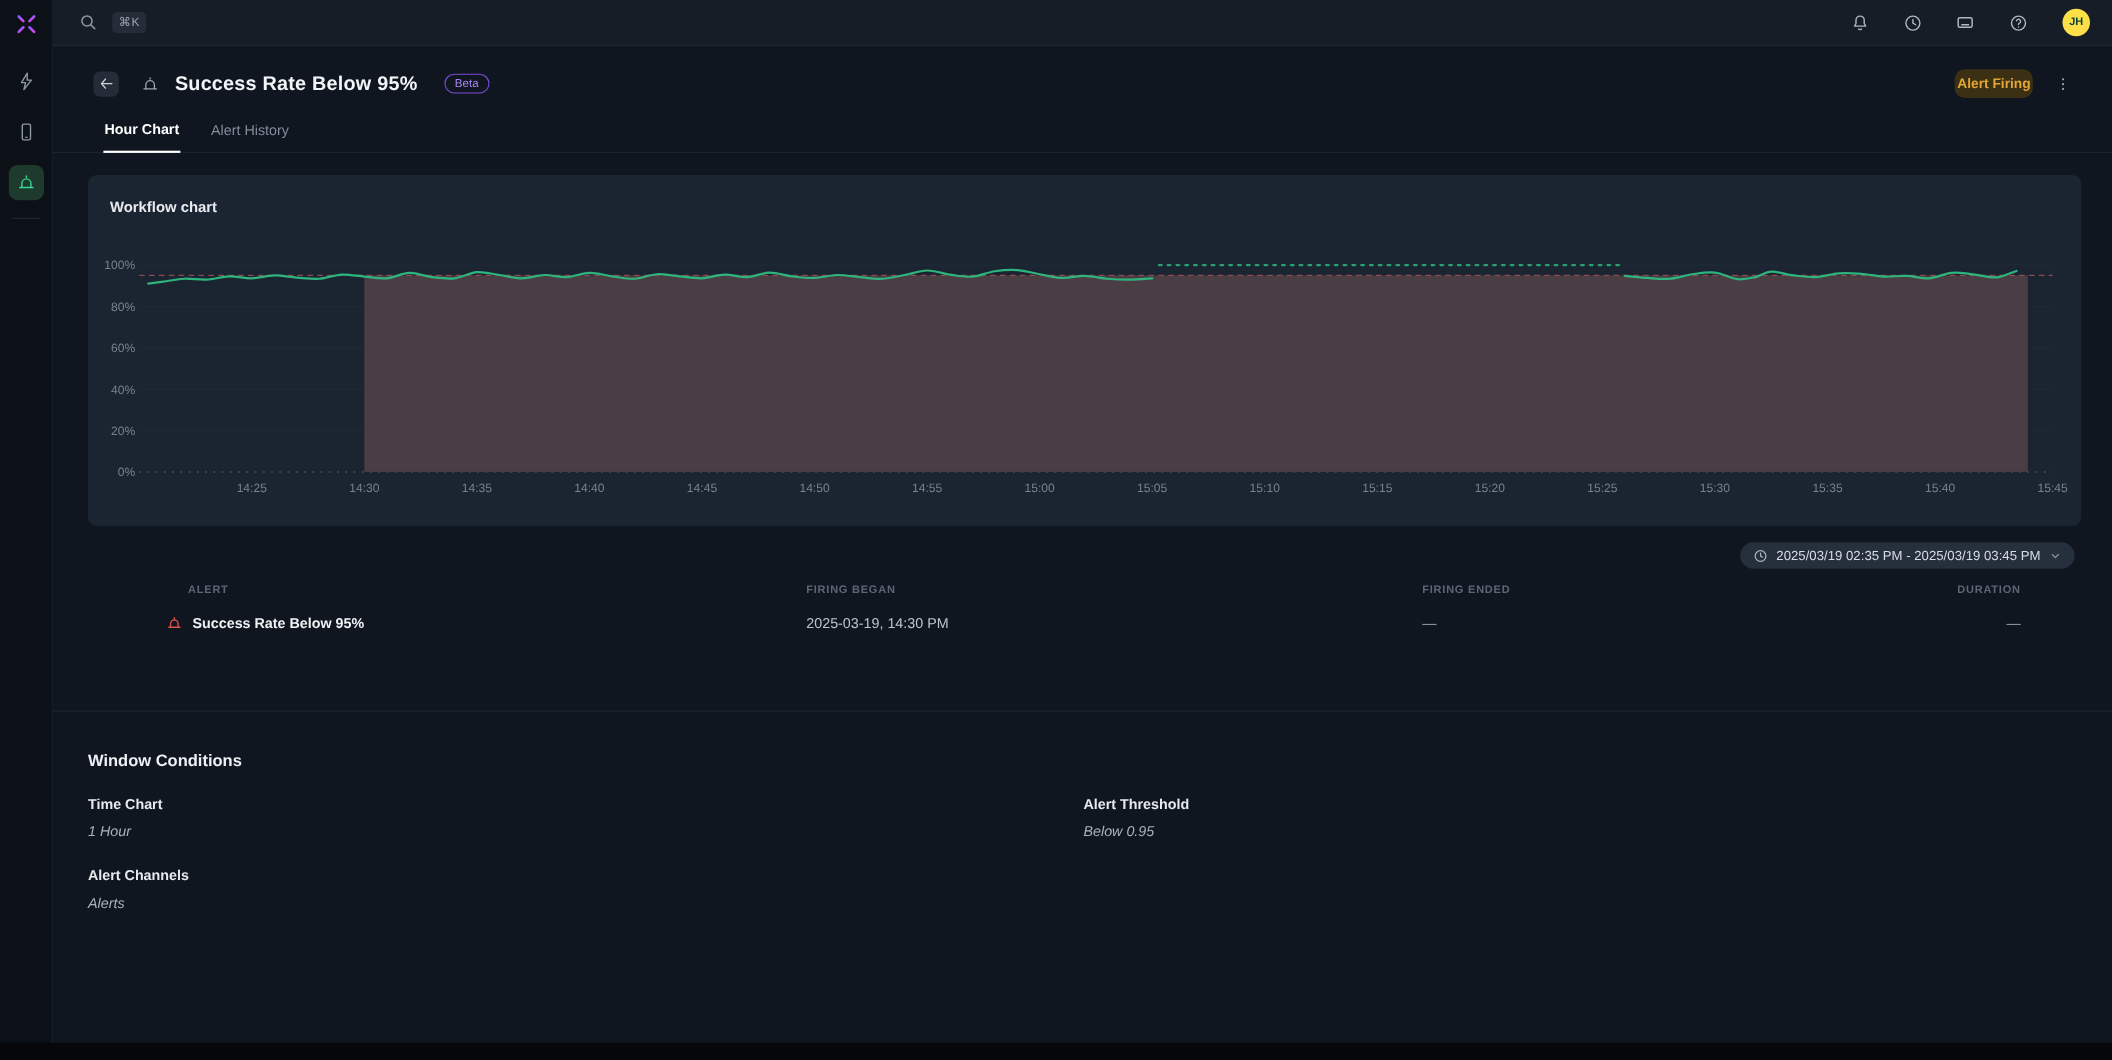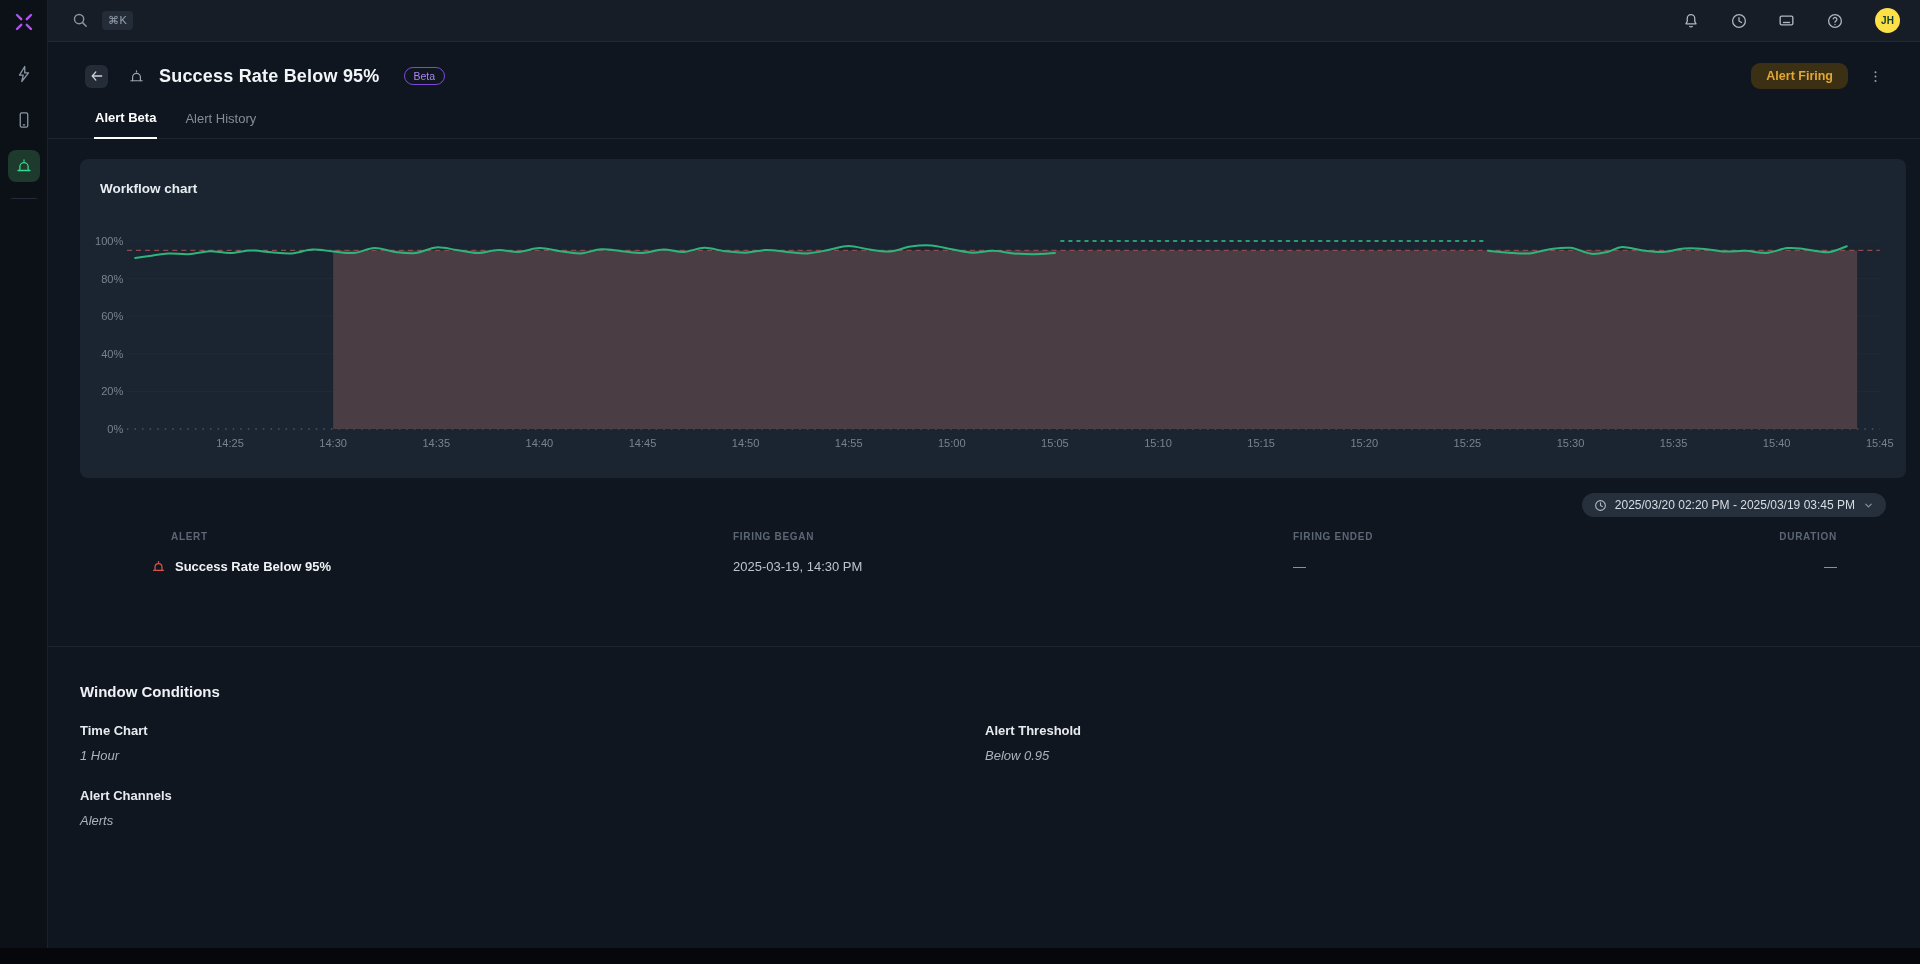--- a/index.html
+++ b/index.html
@@ -23,30 +23,30 @@
   .icon-btn { width:27px; height:27px; display:flex; align-items:center; justify-content:center; background:none; border:none; color:#aeb7c2; cursor:pointer; }
   .avatar { width:25px; height:25px; border-radius:50%; background:#fde047; color:#093f33; font-size:10px; font-weight:bold; display:flex; align-items:center; justify-content:center; margin-left:6px; cursor:pointer; border:none; }
 
   
   .page-header { display:flex; align-items:center; padding:21px 34px 15px 37px; gap:12px; }
   .back-btn { width:23px; height:23px; border-radius:6px; background:#242c38; border:none; color:#cdd4dc; display:flex; align-items:center; justify-content:center; cursor:pointer; flex-shrink:0; }
   .hdr-alarm { color:#9aa4b0; display:flex; margin-left:8px; }
   .page-title { color:#f2f5f8; font-size:18px; font-weight:bold; letter-spacing:.2px; margin-left:2px; }
   .beta-badge { margin-left:12px; border:1px solid #7a4bd6; color:#a886f2; font-size:10.5px; padding:2px 9px; border-radius:999px; }
   .hdr-spacer { flex:1; }
-  .firing-badge { background:#3b3013; color:#e2a635; font-size:12.5px; font-weight:600; padding:6px 15px; border-radius:9px; }
+  .firing-badge { background:#3b3013; color:#e2a635; font-size:12.5px; font-weight:600; padding:6px 2px; border-radius:9px; }
   .kebab-btn { background:none; border:none; color:#99a3b0; width:22px; height:22px; display:flex; align-items:center; justify-content:center; cursor:pointer; margin-left:4px; }
 
   
   .tabs { display:flex; gap:27px; padding-left:46px; border-bottom:1px solid #1d2530; }
   .tab { background:none; border:none; font-size:13px; padding:6px 1px 12px; color:#828c9a; cursor:pointer; font-family:inherit; }
   .tab.active { color:#ffffff; font-weight:bold; border-bottom:2px solid #ffffff; margin-bottom:-1px; }
 
   
-  .chart-card { position:relative; margin:20px 14px 0 32px; height:319px; background:#1b2531; border-radius:8px; overflow:hidden; }
+  .chart-card { position:relative; margin:20px 28px 0 32px; height:319px; background:#1b2531; border-radius:8px; overflow:hidden; }
   .chart-title { position:absolute; top:22px; left:20px; color:#e8ecf1; font-size:13.5px; font-weight:bold; z-index:2; }
   .chart-card svg { position:absolute; inset:0; width:100%; height:100%; }
 
   
   .range-row { display:flex; justify-content:flex-end; padding:15px 34px 0 0; }
   .range-pill { display:flex; align-items:center; gap:8px; background:#262f3c; border:none; border-radius:999px; color:#d7dde4; font-size:12px; padding:5px 12px; cursor:pointer; font-family:inherit; }
   .range-pill .chev { color:#8d97a5; display:flex; }
 
   
   .alerts-table { margin:14px 83px 0 103px; }
@@ -180,21 +180,21 @@
       <button class="kebab-btn">
         <svg class="ic" width="15" height="15" viewBox="0 0 24 24" fill="currentColor">
           <circle cx="12" cy="5" r="1.6"></circle>
             <circle cx="12" cy="12" r="1.6"></circle>
             <circle cx="12" cy="19" r="1.6"></circle>
         </svg>
       </button>
     </div>
 
     <div class="tabs">
-      <button class="tab active">Alert Beta</button>
+      <button class="tab active">Hour Chart</button>
       <button class="tab">Alert History</button>
     </div>
 
     <section class="chart-card">
       <div class="chart-title">Workflow chart</div>
       <svg id="chart" viewBox="0 0 1813 319" preserveAspectRatio="none">
           <line x1="46.6" x2="1787" y1="270" y2="270" stroke="#4a5363" stroke-width="1.4" stroke-dasharray="1.5 6"></line>
           <text x="43" y="274" text-anchor="end" fill="#78828f" font-size="11" font-family="Liberation Sans, sans-serif">0%</text>
           <line x1="46.6" x2="1787" y1="232.4" y2="232.4" stroke="#202a37" stroke-width="1"></line>
           <text x="43" y="236.4" text-anchor="end" fill="#78828f" font-size="11" font-family="Liberation Sans, sans-serif">20%</text>
@@ -230,21 +230,21 @@
           <path fill="none" stroke="#2eb57d" stroke-width="2" stroke-linecap="round" stroke-linejoin="round" d="M1398 91.8C1401.4 92.11666666666666 1411.5833333333335 93.26666666666667 1418.4 93.7C1425.2166666666667 94.13333333333334 1432.0666666666668 94.96666666666667 1438.9 94.4C1445.7333333333333 93.83333333333334 1452.5666666666668 91.23333333333333 1459.4 90.3C1466.2333333333333 89.36666666666666 1473.0833333333335 88.05 1479.9 88.8C1486.7166666666667 89.55 1494.1666666666665 94.11666666666666 1500.3 94.8C1506.4333333333334 95.48333333333333 1511.5666666666666 94.03333333333333 1516.7 92.9C1521.8333333333335 91.76666666666668 1525.3 88.25 1531.1 88C1536.8999999999999 87.75 1544.6833333333334 90.58333333333334 1551.5 91.4C1558.3166666666666 92.21666666666667 1565.1666666666667 93.21666666666667 1572 92.9C1578.8333333333333 92.58333333333334 1585.6666666666667 90 1592.5 89.5C1599.3333333333333 89 1606.1833333333334 89.4 1613 89.9C1619.8166666666666 90.4 1626.5833333333335 92.18333333333334 1633.4 92.5C1640.2166666666667 92.81666666666666 1647.0666666666668 91.55 1653.9 91.8C1660.7333333333333 92.05 1667.5666666666668 94.45 1674.4 94C1681.2333333333333 93.55 1688.7666666666669 89.78333333333333 1694.9 89.1C1701.0333333333333 88.41666666666666 1706.0833333333335 89.38333333333334 1711.2 89.9C1716.3166666666666 90.41666666666667 1721.1499999999999 91.7 1725.6 92.2C1730.05 92.7 1733.1333333333334 93.71666666666667 1737.9 92.9C1742.6666666666667 92.08333333333334 1751.4833333333333 88.23333333333333 1754.2 87.3"></path>
         </svg>
     </section>
 
     <div class="range-row">
       <button class="range-pill">
         <svg class="ic" width="13" height="13" viewBox="0 0 24 24" fill="none" stroke="#aeb7c2" stroke-width="2" stroke-linecap="round">
           <circle cx="12" cy="12" r="9"></circle>
             <path d="M12 7 V12 l3.4 2"></path>
         </svg>
-        <span>2025/03/20 02:20 PM - 2025/03/19 03:45 PM</span>
+        <span>2025/03/19 02:35 PM - 2025/03/19 03:45 PM</span>
         <span class="chev">
           <svg class="ic" width="11" height="11" viewBox="0 0 24 24" fill="none" stroke="currentColor" stroke-width="2.4" stroke-linecap="round" stroke-linejoin="round">
               <polyline points="6,9 12,15 18,9"></polyline>
             </svg>
         </span>
       </button>
     </div>
 
     <div class="alerts-table">
       <div class="t-head">

